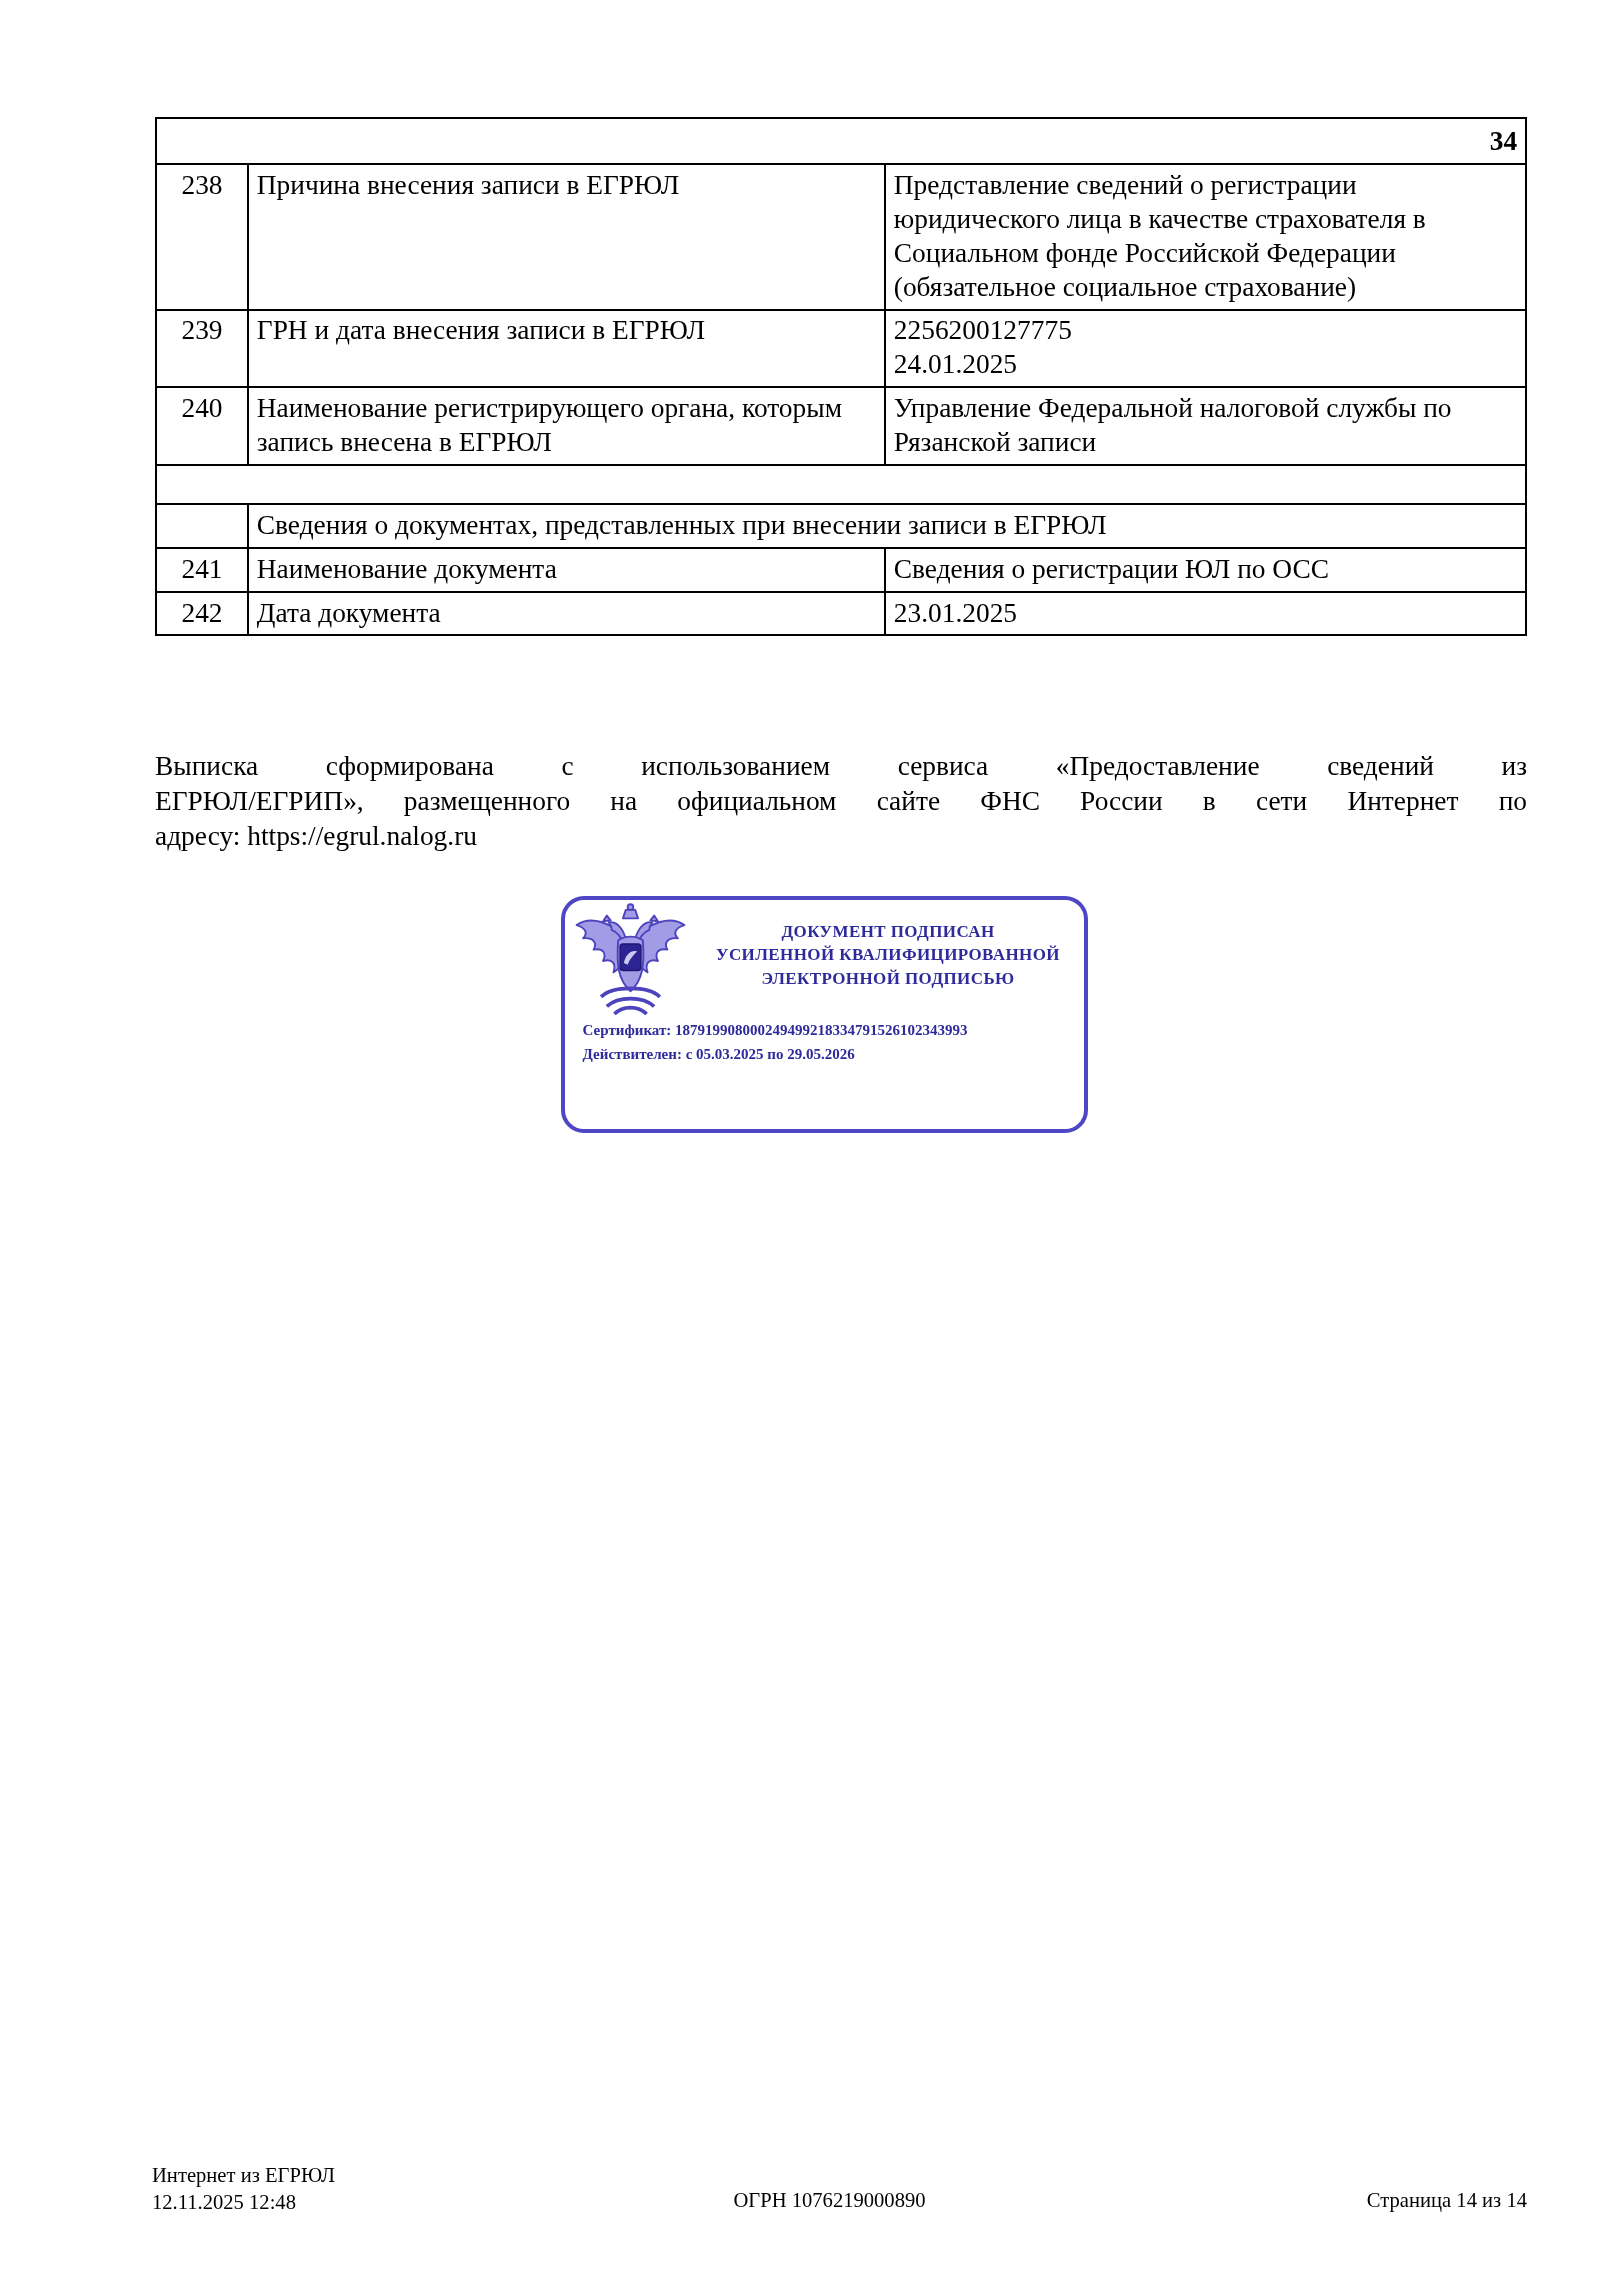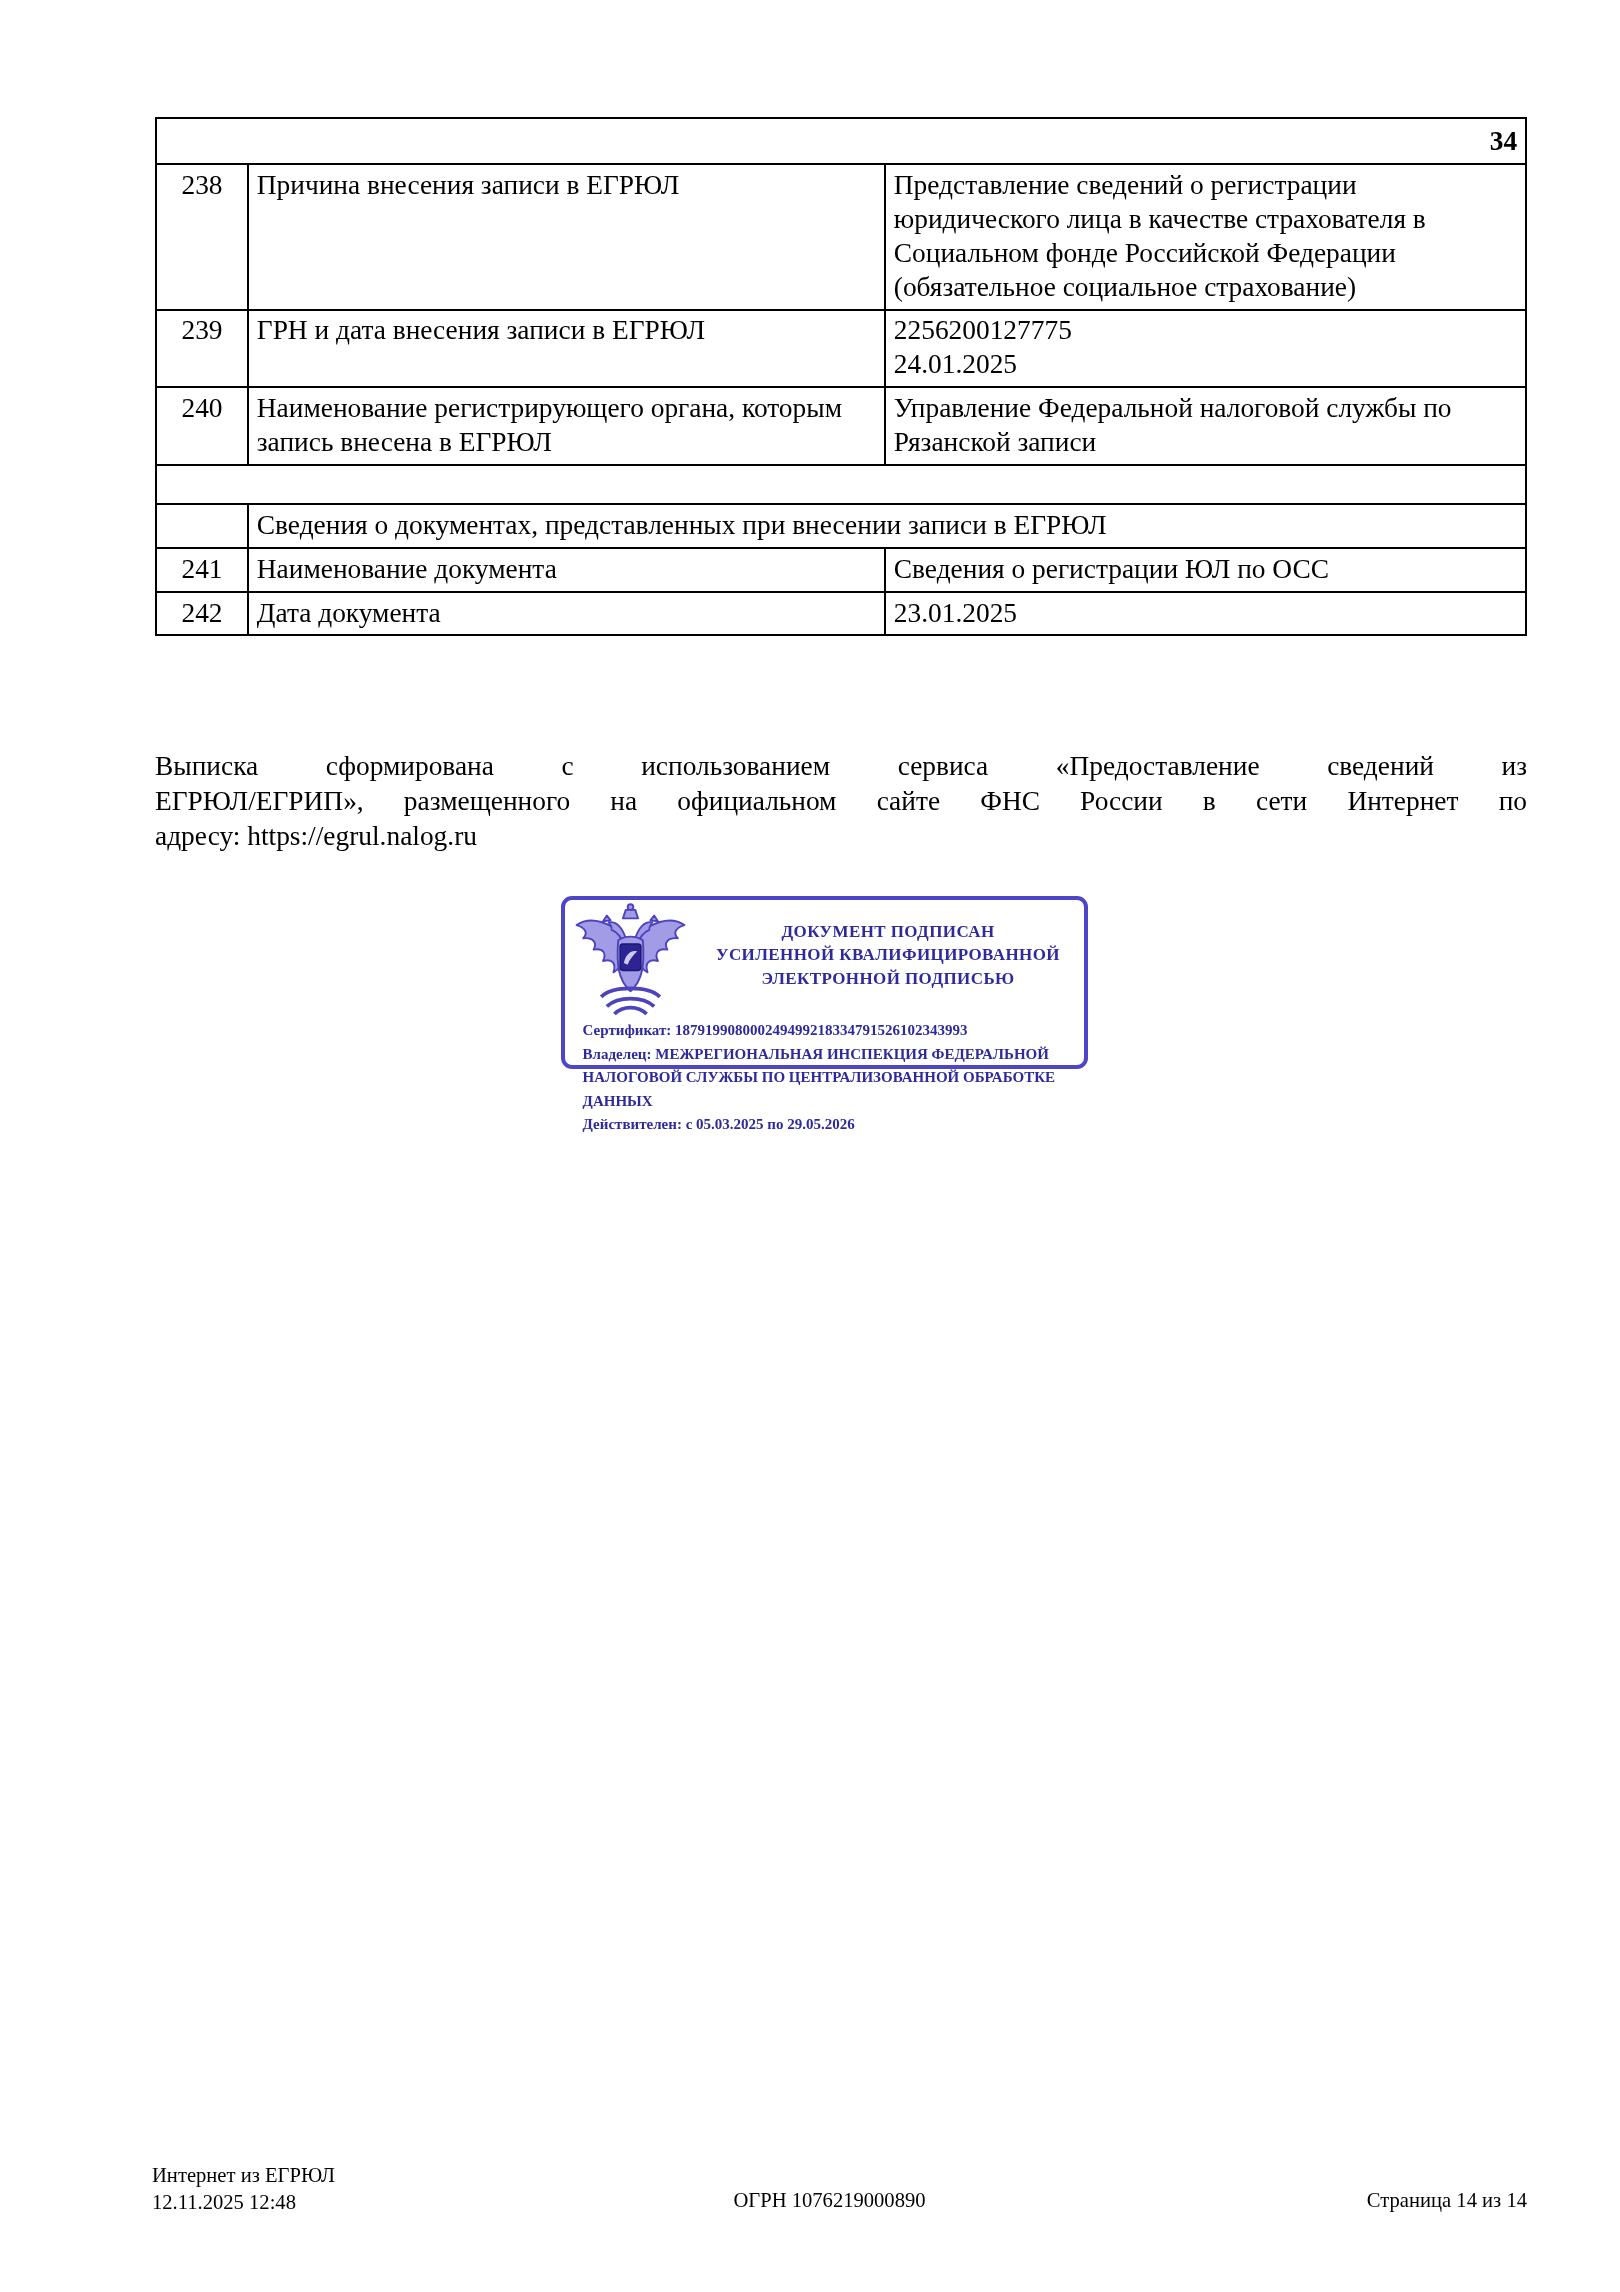--- a/index.html
+++ b/index.html
@@ -57,23 +57,23 @@
   }
   .note-line { text-align: justify; text-align-last: justify; }
   .note-line.last { text-align: left; text-align-last: left; }
 
   
   .stamp {
     position: absolute;
     left: 561px;
     top: 896px;
     width: 527px;
-    height: 173px;
+    height: 237px;
     border: 4.9px solid #4f46c5;
-    border-radius: 11px;
+    border-radius: 23px;
     color: #2f2a9b;
   }
   .stamp-emblem {
     position: absolute;
     left: 3.9px;
     top: 2px;
     width: 123px;
     height: 118px;
   }
   .stamp-title {
@@ -203,21 +203,20 @@
       </g>
       <rect x="54" y="44" width="22" height="28" rx="3" fill="#2c2493" stroke="#1d1770" stroke-width="1.5"></rect>
       <path d="M58 64 C60 55 66 50 72 52 C68 56 64 60 62 66 Z" fill="#cdc9f0"></path>
     </svg>
   </span>
   <div class="stamp-title">ДОКУМЕНТ ПОДПИСАН
 УСИЛЕННОЙ КВАЛИФИЦИРОВАННОЙ
 ЭЛЕКТРОННОЙ ПОДПИСЬЮ</div>
   <div class="stamp-details">
     <div>Сертификат: 187919908000249499218334791526102343993</div>
-    <div>Владелец: МЕЖРЕГИОНАЛЬНАЯ ИНСПЕКЦИЯ ФЕДЕРАЛЬНОЙ НАЛОГОВОЙ СЛУЖБЫ ПО ЦЕНТРАЛИЗОВАННОЙ ОБРАБОТКЕ ДАННЫХ</div>
     <div>Действителен: с 05.03.2025 по 29.05.2026</div>
   </div>
 </div>
 
 <div class="footer-left">
   <div>Интернет из ЕГРЮЛ</div>
   <div>12.11.2025 12:48</div>
 </div>
 <div class="footer-center">ОГРН 1076219000890</div>
 <div class="footer-right">Страница 14 из 14</div>

